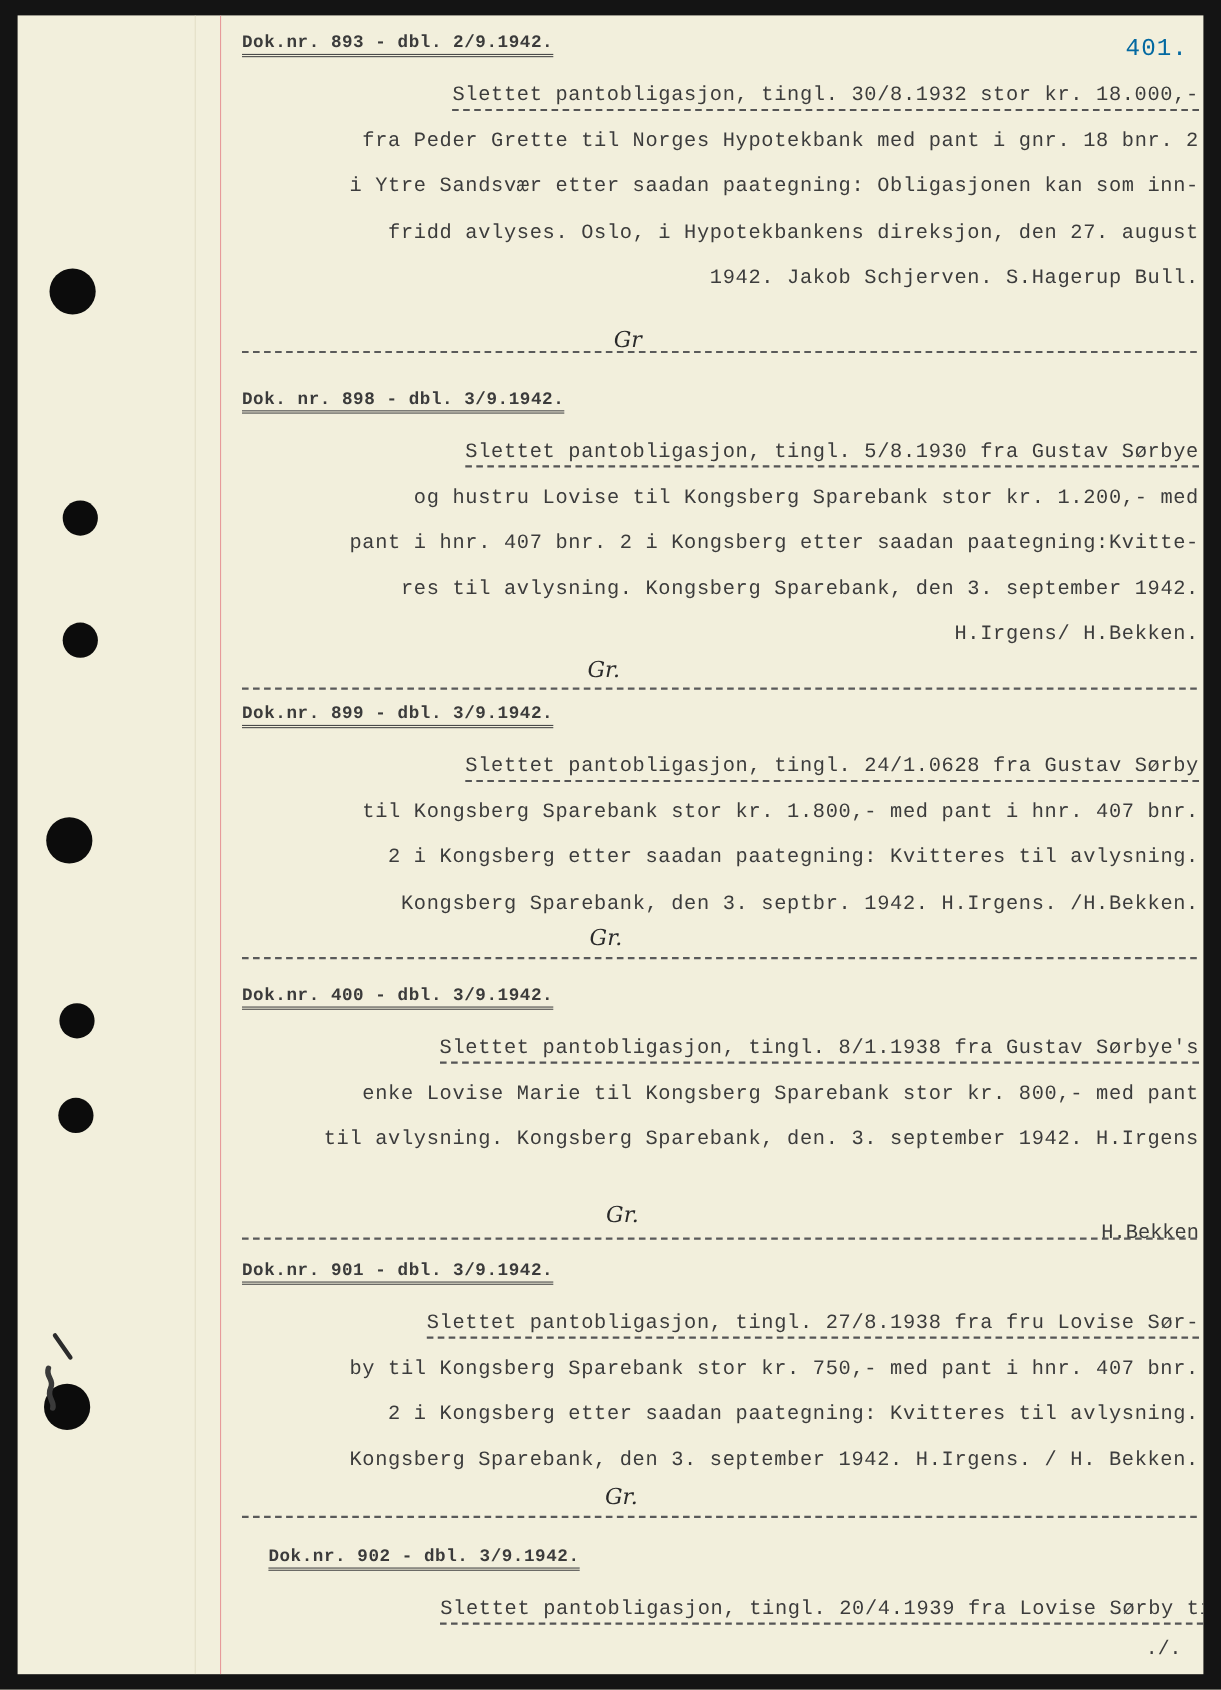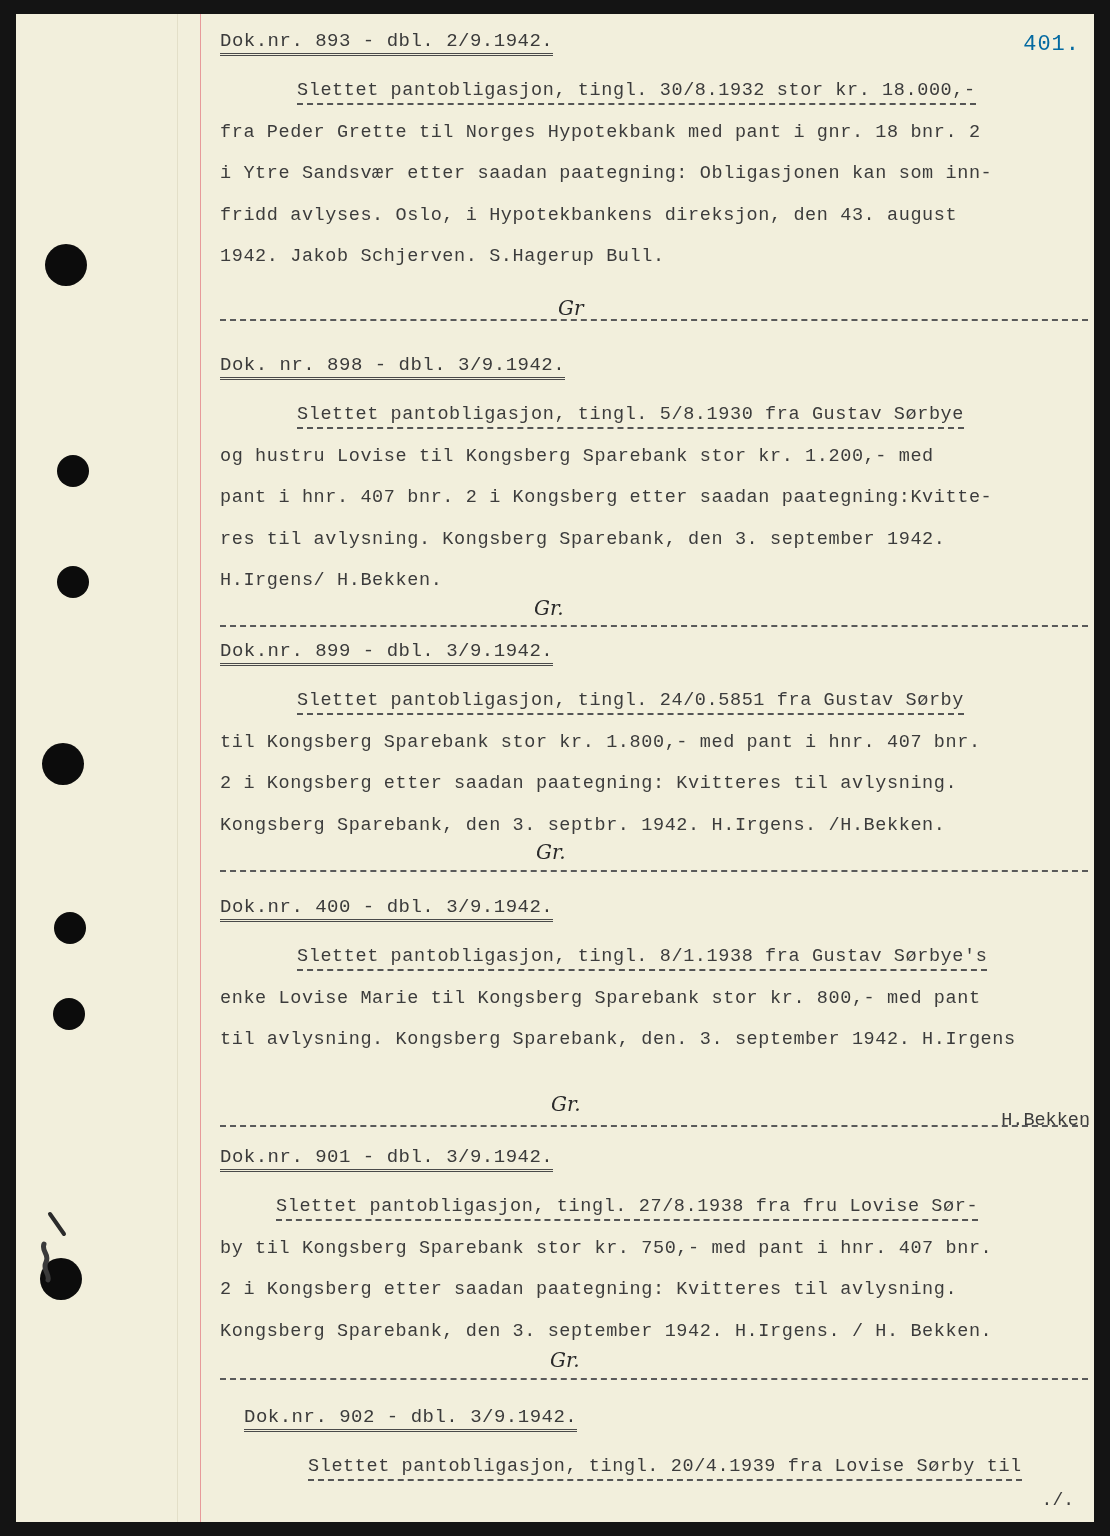--- a/index.html
+++ b/index.html
@@ -25,25 +25,26 @@
     }
     .hole {
       position: absolute; background: #0c0c0c; border-radius: 50%;
     }
     .page-number {
       position: absolute; right: 14px; top: 18px;
       font-size: 22px; color: #0369a1; letter-spacing: 1px;
     }
     .entry { position: absolute; left: 204px; width: 870px; }
     .entry-title {
-      display: inline-block; font-size: 19px; color: #3b3b3b;
+      display: inline-block; font-size: 16px; color: #3b3b3b;
       border-bottom: 3px double #4a4a4a; padding-bottom: 1px;
       letter-spacing: 0.5px;
+      font-weight: bold;
     }
-    .entry-body { margin-top: 14px; font-size: 18.5px; color: #3c3c3c; line-height: 41.5px; letter-spacing: 0.6px; }
+    .entry-body { margin-top: 14px; font-size: 18.5px; color: #3c3c3c; line-height: 41.5px; letter-spacing: 0.6px; text-align: right; }
     .entry-line { display: block; white-space: nowrap; }
     .indent { padding-left: 77px; }
     .dashed-u { border-bottom: 2px dashed #555; padding-bottom: 2px; }
     .separator {
       position: absolute; left: 204px; width: 868px; height: 0;
       border-top: 2px dashed #5a5a5a;
     }
     .initials {
       position: absolute; font-family: "DejaVu Serif", serif; font-style: italic;
       font-size: 20px; color: #2a2a2a;
@@ -74,21 +75,21 @@
   </svg>
 
   <div class="page-number">401.</div>
 
   <div class="entry" style="top:16px;">
     <div class="entry-title">Dok.nr. 893 - dbl. 2/9.1942.</div>
     <div class="entry-body">
       <span class="entry-line indent"><span class="dashed-u">Slettet pantobligasjon, tingl. 30/8.1932 stor kr. 18.000,-</span></span>
       <span class="entry-line">fra Peder Grette til Norges Hypotekbank med pant i gnr. 18 bnr. 2</span>
       <span class="entry-line">i Ytre Sandsvær etter saadan paategning: Obligasjonen kan som inn-</span>
-      <span class="entry-line">fridd avlyses. Oslo, i Hypotekbankens direksjon, den 43. august</span>
+      <span class="entry-line">fridd avlyses. Oslo, i Hypotekbankens direksjon, den 27. august</span>
       <span class="entry-line">1942. Jakob Schjerven. S.Hagerup Bull.</span>
     </div>
   </div>
   <div class="initials" style="left:542px;top:282px;">Gr</div>
   <div class="separator" style="top:305px;"></div>
 
   <div class="entry" style="top:340px;">
     <div class="entry-title">Dok. nr. 898 - dbl. 3/9.1942.</div>
     <div class="entry-body">
       <span class="entry-line indent"><span class="dashed-u">Slettet pantobligasjon, tingl. 5/8.1930 fra  Gustav Sørbye</span></span>
@@ -97,21 +98,21 @@
       <span class="entry-line">res til avlysning. Kongsberg Sparebank, den 3. september 1942.</span>
       <span class="entry-line">H.Irgens/ H.Bekken.</span>
     </div>
   </div>
   <div class="initials" style="left:518px;top:582px;">Gr.</div>
   <div class="separator" style="top:611px;"></div>
 
   <div class="entry" style="top:626px;">
     <div class="entry-title">Dok.nr. 899 - dbl. 3/9.1942.</div>
     <div class="entry-body">
-      <span class="entry-line indent"><span class="dashed-u">Slettet pantobligasjon, tingl. 24/0.5851 fra Gustav Sørby</span></span>
+      <span class="entry-line indent"><span class="dashed-u">Slettet pantobligasjon, tingl. 24/1.0628 fra Gustav Sørby</span></span>
       <span class="entry-line">til Kongsberg Sparebank stor kr. 1.800,- med pant i hnr. 407 bnr.</span>
       <span class="entry-line">2 i Kongsberg etter saadan paategning: Kvitteres til avlysning.</span>
       <span class="entry-line">Kongsberg Sparebank, den 3. septbr. 1942. H.Irgens. /H.Bekken.</span>
     </div>
   </div>
   <div class="initials" style="left:520px;top:826px;">Gr.</div>
   <div class="separator" style="top:856px;"></div>
 
   <div class="entry" style="top:882px;">
     <div class="entry-title">Dok.nr. 400 - dbl. 3/9.1942.</div>

